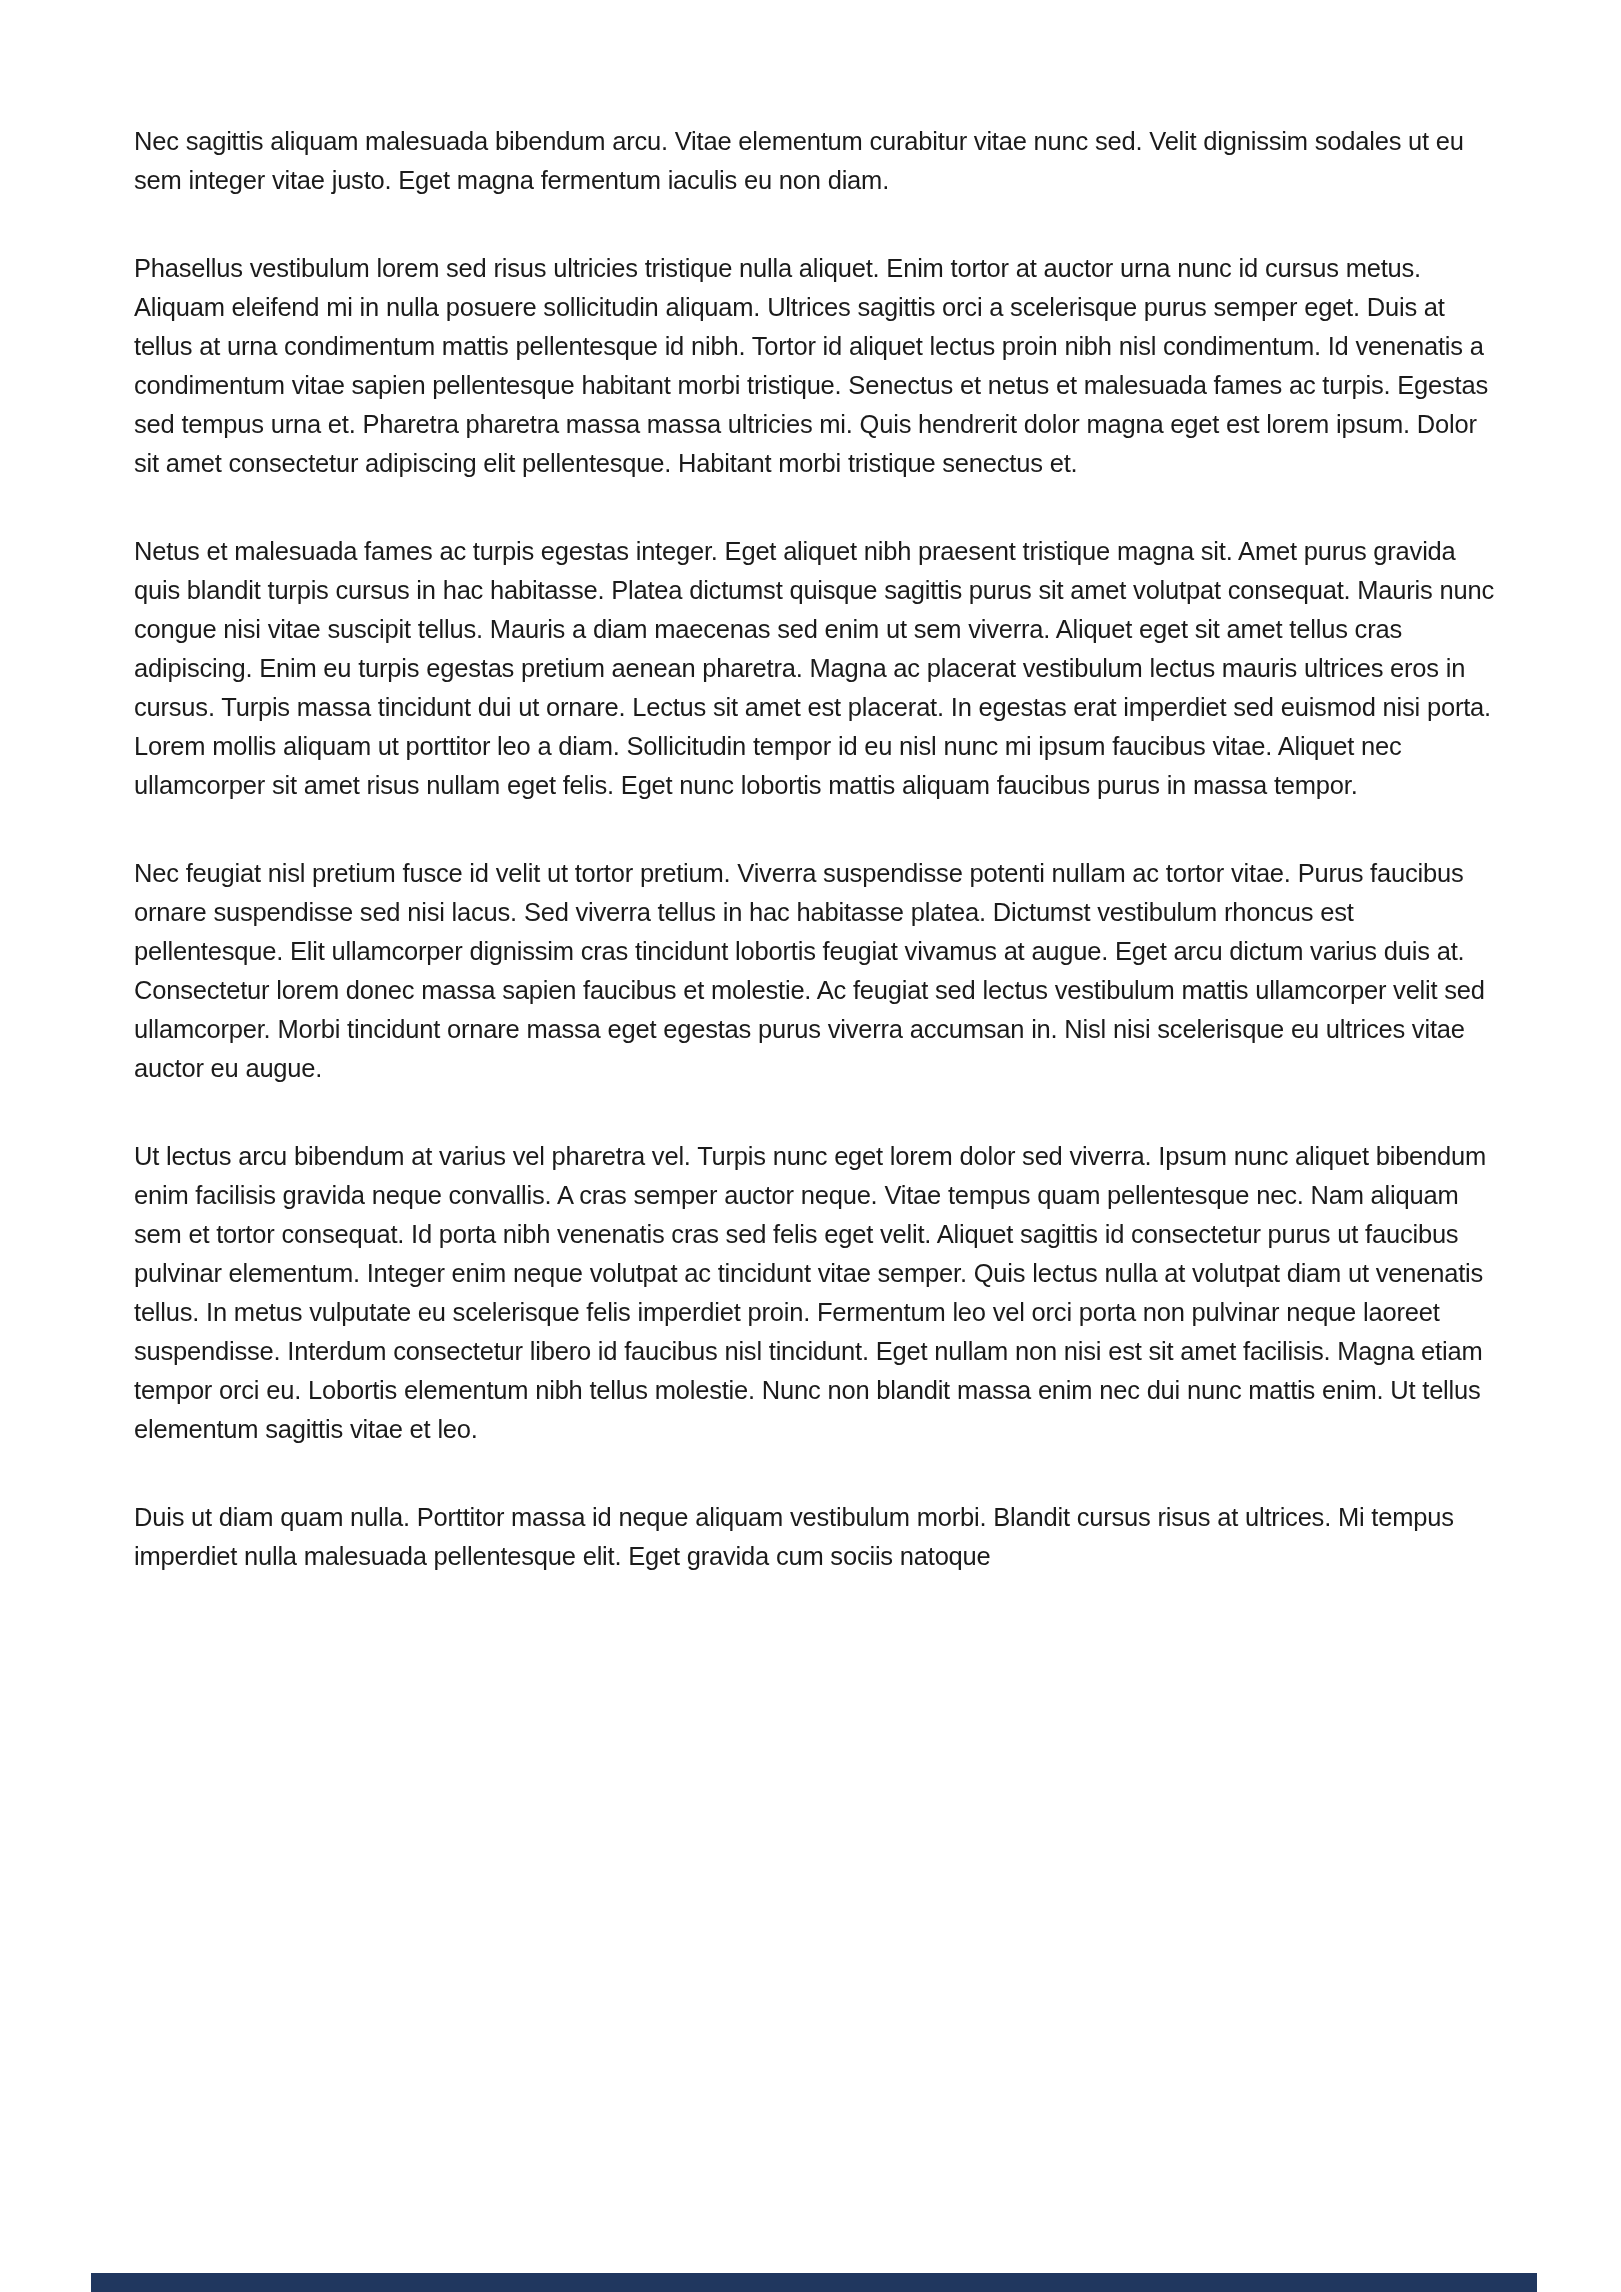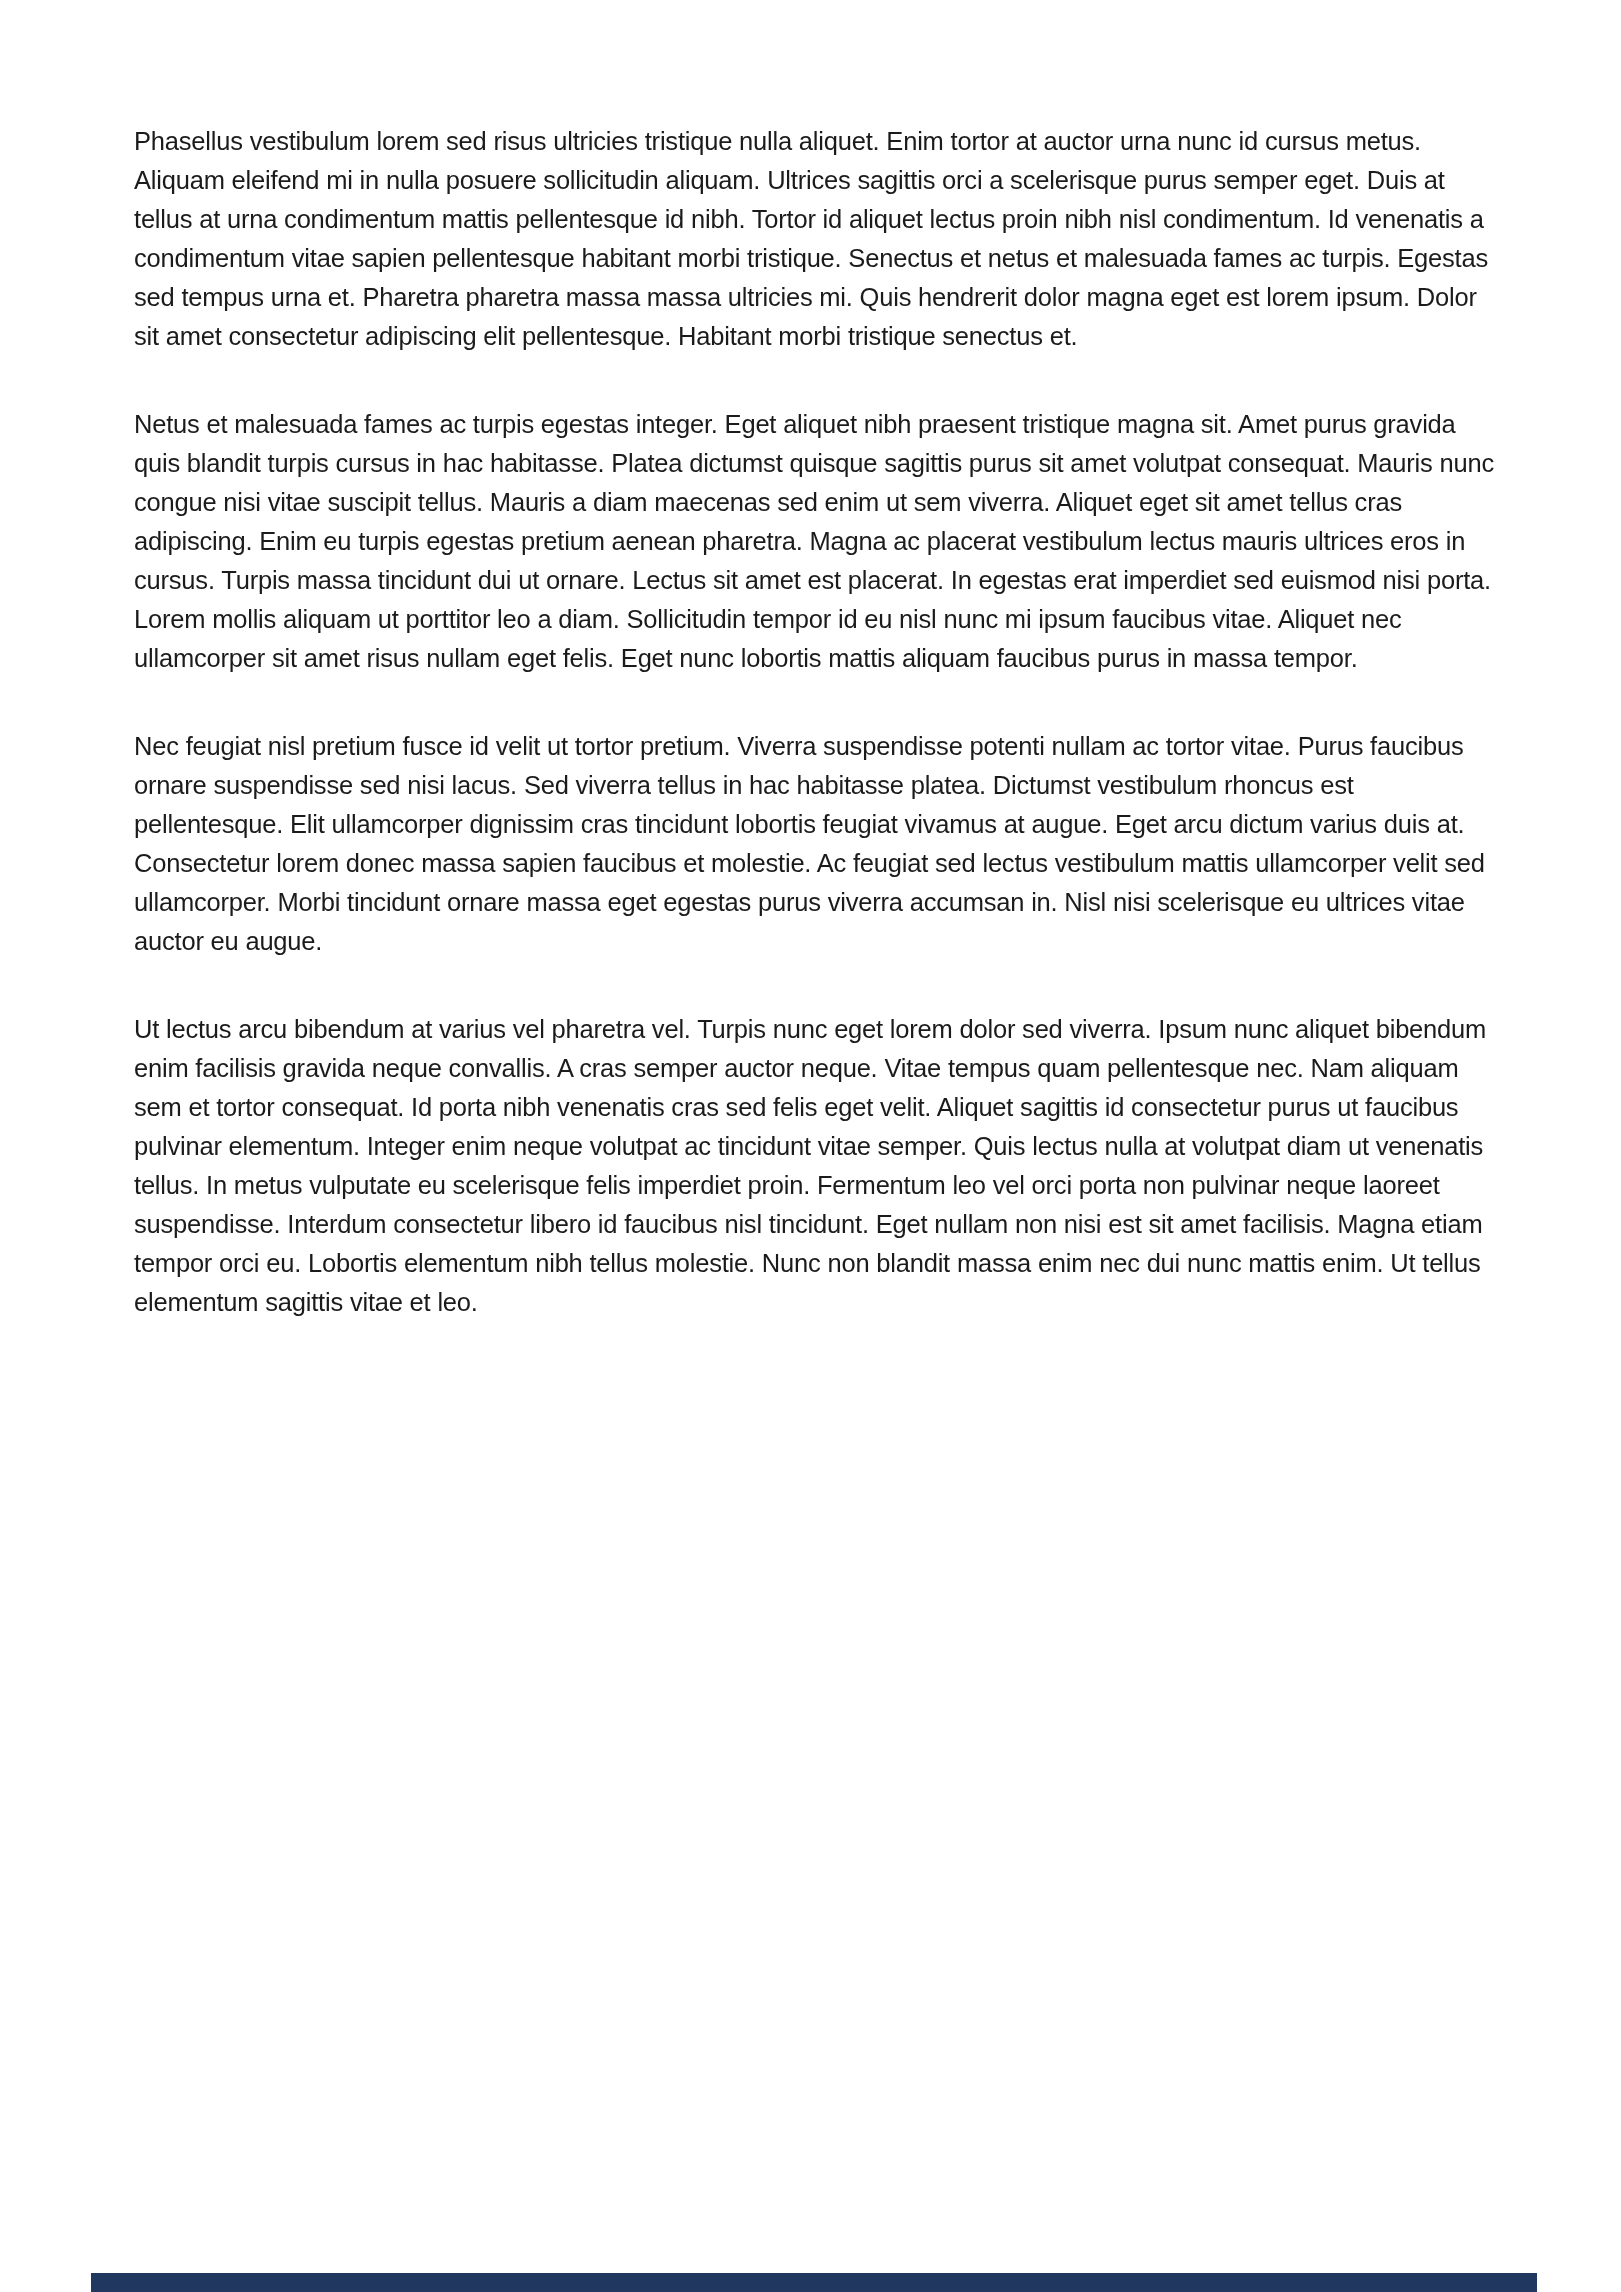--- a/index.html
+++ b/index.html
@@ -34,20 +34,22 @@
     right: 84px;
     bottom: 0;
     height: 19.6px;
     background: #20375f; 
   }
 </style>
 </head>
 <body style="background: rgb(255, 255, 255);">
 
 <div class="doc-page" style="color: rgb(27, 27, 27);">
+  <p>Nec sagittis aliquam malesuada bibendum arcu. Vitae elementum curabitur vitae nunc sed. Velit dignissim sodales ut eu sem integer vitae justo. Eget magna fermentum iaculis eu non diam.</p>
   <p>Phasellus vestibulum lorem sed risus ultricies tristique nulla aliquet. Enim tortor at auctor urna nunc id cursus metus. Aliquam eleifend mi in nulla posuere sollicitudin aliquam. Ultrices sagittis orci a scelerisque purus semper eget. Duis at tellus at urna condimentum mattis pellentesque id nibh. Tortor id aliquet lectus proin nibh nisl condimentum. Id venenatis a condimentum vitae sapien pellentesque habitant morbi tristique. Senectus et netus et malesuada fames ac turpis. Egestas sed tempus urna et. Pharetra pharetra massa massa ultricies mi. Quis hendrerit dolor magna eget est lorem ipsum. Dolor sit amet consectetur adipiscing elit pellentesque. Habitant morbi tristique senectus et.</p>
   <p>Netus et malesuada fames ac turpis egestas integer. Eget aliquet nibh praesent tristique magna sit. Amet purus gravida quis blandit turpis cursus in hac habitasse. Platea dictumst quisque sagittis purus sit amet volutpat consequat. Mauris nunc congue nisi vitae suscipit tellus. Mauris a diam maecenas sed enim ut sem viverra. Aliquet eget sit amet tellus cras adipiscing. Enim eu turpis egestas pretium aenean pharetra. Magna ac placerat vestibulum lectus mauris ultrices eros in cursus. Turpis massa tincidunt dui ut ornare. Lectus sit amet est placerat. In egestas erat imperdiet sed euismod nisi porta. Lorem mollis aliquam ut porttitor leo a diam. Sollicitudin tempor id eu nisl nunc mi ipsum faucibus vitae. Aliquet nec ullamcorper sit amet risus nullam eget felis. Eget nunc lobortis mattis aliquam faucibus purus in massa tempor.</p>
   <p>Nec feugiat nisl pretium fusce id velit ut tortor pretium. Viverra suspendisse potenti nullam ac tortor vitae. Purus faucibus ornare suspendisse sed nisi lacus. Sed viverra tellus in hac habitasse platea. Dictumst vestibulum rhoncus est pellentesque. Elit ullamcorper dignissim cras tincidunt lobortis feugiat vivamus at augue. Eget arcu dictum varius duis at. Consectetur lorem donec massa sapien faucibus et molestie. Ac feugiat sed lectus vestibulum mattis ullamcorper velit sed ullamcorper. Morbi tincidunt ornare massa eget egestas purus viverra accumsan in. Nisl nisi scelerisque eu ultrices vitae auctor eu augue.</p>
   <p>Ut lectus arcu bibendum at varius vel pharetra vel. Turpis nunc eget lorem dolor sed viverra. Ipsum nunc aliquet bibendum enim facilisis gravida neque convallis. A cras semper auctor neque. Vitae tempus quam pellentesque nec. Nam aliquam sem et tortor consequat. Id porta nibh venenatis cras sed felis eget velit. Aliquet sagittis id consectetur purus ut faucibus pulvinar elementum. Integer enim neque volutpat ac tincidunt vitae semper. Quis lectus nulla at volutpat diam ut venenatis tellus. In metus vulputate eu scelerisque felis imperdiet proin. Fermentum leo vel orci porta non pulvinar neque laoreet suspendisse. Interdum consectetur libero id faucibus nisl tincidunt. Eget nullam non nisi est sit amet facilisis. Magna etiam tempor orci eu. Lobortis elementum nibh tellus molestie. Nunc non blandit massa enim nec dui nunc mattis enim. Ut tellus elementum sagittis vitae et leo.</p>
+  <p>Duis ut diam quam nulla. Porttitor massa id neque aliquam vestibulum morbi. Blandit cursus risus at ultrices. Mi tempus imperdiet nulla malesuada pellentesque elit. Eget gravida cum sociis natoque</p>
 </div>
 
 <div class="bottom-bar" style="background: rgb(32, 55, 95);"></div>
 
 
 </body></html>

